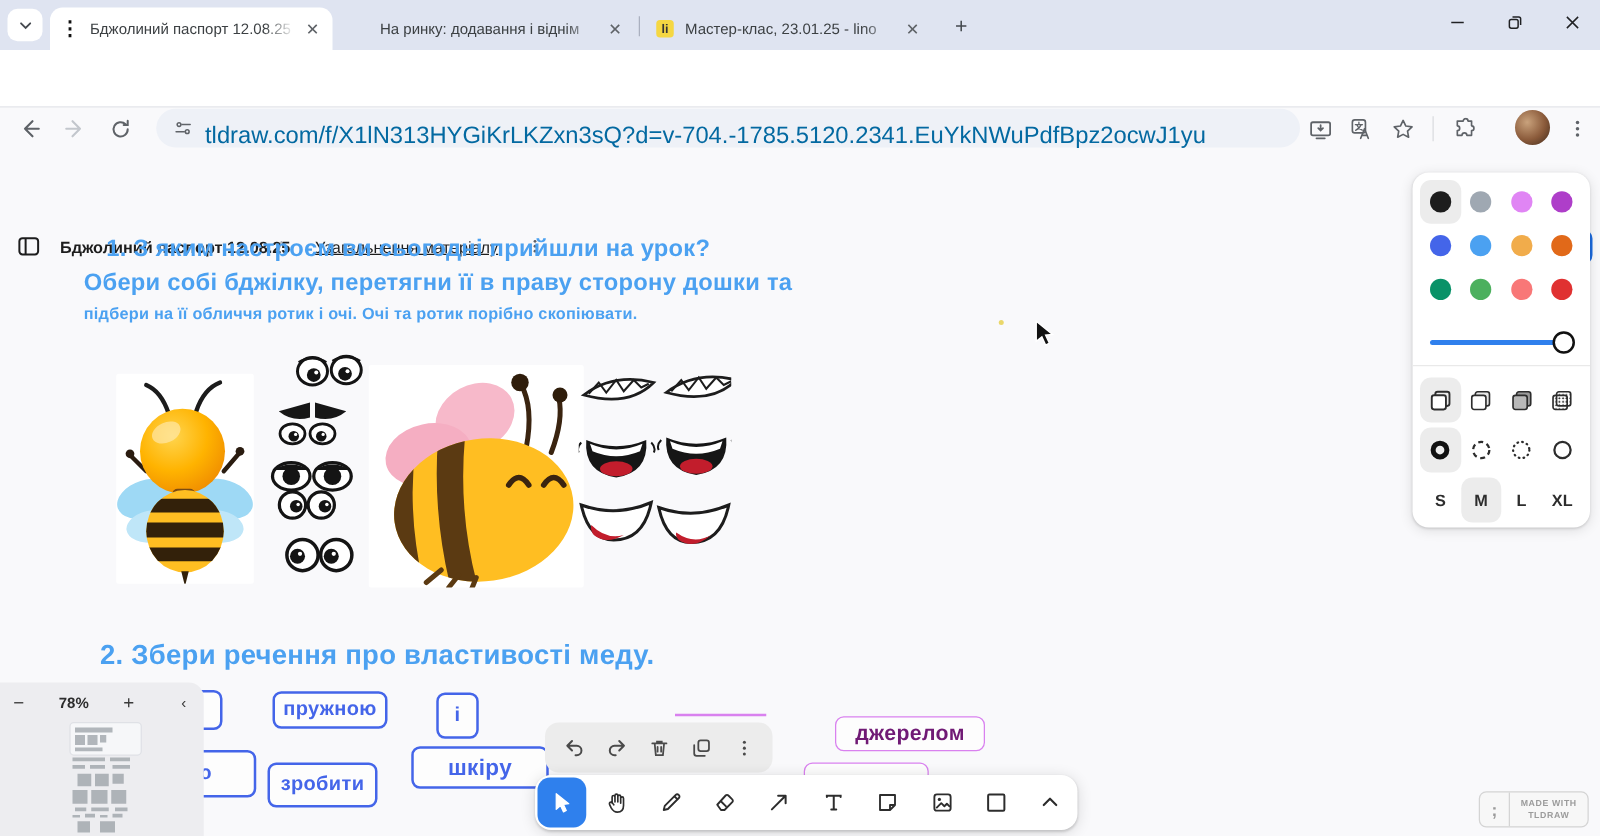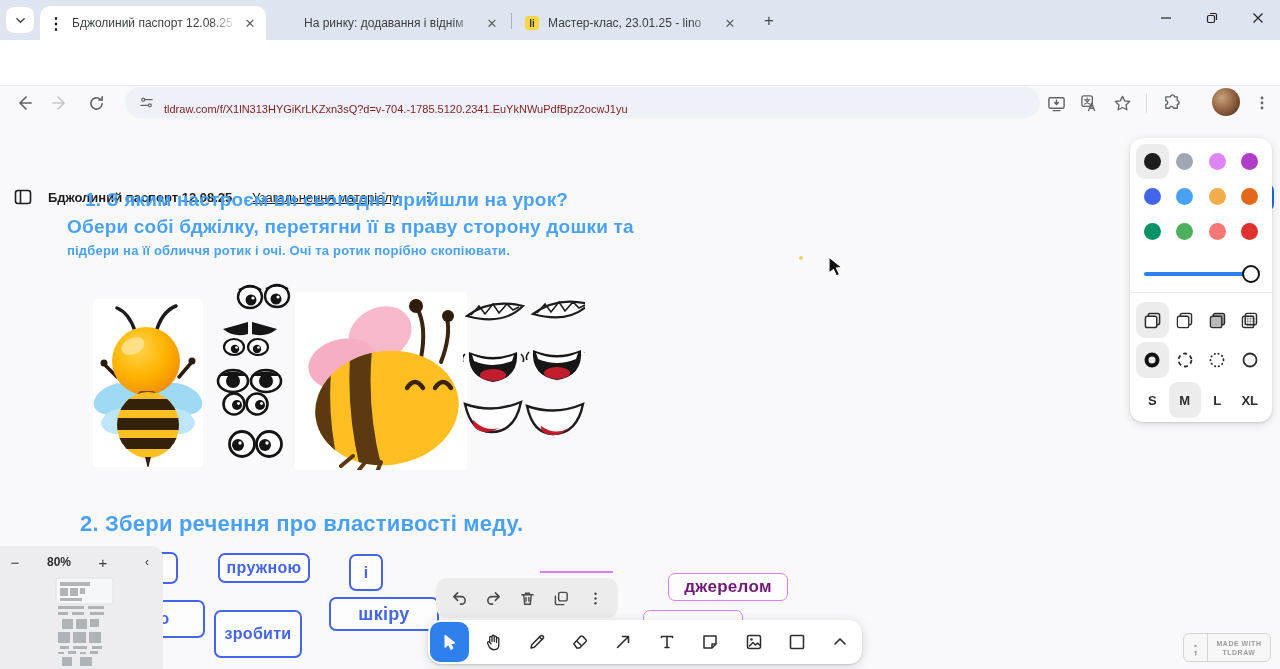--- a/index.html
+++ b/index.html
@@ -24,21 +24,21 @@
   .lino-fav { width:14px; height:14px; background:#f5d742; border-radius:3px; color:#333; font-size:10px; font-weight:bold;
     display:flex; align-items:center; justify-content:center; }
   .grid-fav { display:grid; grid-template-columns:7px 7px; grid-template-rows:7px 7px; gap:1px; }
   .grid-fav span:nth-child(1){background:#e5493a;} .grid-fav span:nth-child(2){background:#59b159;}
   .grid-fav span:nth-child(3){background:#4a7de2;} .grid-fav span:nth-child(4){background:#3bb0a8;}
 
   #navbar { left:0; top:40px; width:1280px; height:45px; background:#ffffff; box-shadow:0 1px 0 #e3e5ea; }
   .nav-ic { top:51px; width:24px; height:24px; display:flex; align-items:center; justify-content:center; color:#5f6368; }
   #urlbar { left:125px; top:47px; width:915px; height:31px; background:#eef1f7; border-radius:16px;
     display:flex; align-items:center; padding:0 14px; gap:10px; }
-  #urlbar .url { font-size:11px; color:#7f1d1d; white-space:nowrap; overflow:hidden;margin-top:13px; }
+  #urlbar .url { font-size:19px; color:#0369a1; white-space:nowrap; overflow:hidden;margin-top:13px; }
   .avatar { left:1212px; top:48px; width:28px; height:28px; border-radius:50%;
     background:radial-gradient(circle at 35% 35%, #c9a27c 0%, #8a5a3a 55%, #3e2a1c 100%); }
 
   
   #tl-header { left:0; top:85px; width:1280px; height:50px; }
   .tl-title { font-size:13px; color:#1d1d1d; }
   .share-btn { left:1183px; top:98px; width:91px; height:29px; background:#1d6ce0; color:#fff; border:none;
     border-radius:8px; font-size:13px; font-weight:600; font-family:inherit; }
 
   
@@ -373,21 +373,21 @@
       </g>
     </svg>
   </div>
 
   <div class="comic abs" style="left:80px; top:511px; font-size:22px;">2. Збери речення про властивості меду.</div>
 
   <div class="wbox abs" style="left:120px; top:552px; width:58px; height:32px;"></div>
   <div class="wbox abs" style="left:218px; top:553px; width:92px; height:30px;text-align:right;">пружною</div>
   <div class="wbox abs" style="left:349px; top:554px; width:34px; height:37px;">і</div>
   <div class="wbox abs" style="left:120px; top:600px; width:85px; height:38px;">ю</div>
-  <div class="wbox abs" style="left:214px; top:610px; width:88px; height:48px;text-align:center;">зробити</div>
+  <div class="wbox abs" style="left:214px; top:610px; width:88px; height:36px;text-align:center;">зробити</div>
   <div class="wbox abs" style="left:329px; top:597px; width:110px; height:34px; font-size:18px;">шкіру</div>
   <div class="wbox magenta abs" style="left:668px; top:573px; width:120px; height:28px; font-size:17px;">джерелом</div>
   <div class="wbox magenta abs" style="left:643px; top:610px; width:100px; height:30px;"></div>
   <div class="abs" style="left:540px; top:571px; width:73px; height:2px; background:#d981ef;"></div>
 
   <div class="abs" style="left:799px; top:256px; width:4px; height:4px; border-radius:50%; background:#ead76a;"></div>
   <svg class="abs" style="left:828px; top:256px;" width="16" height="22" viewBox="0 0 16 22">
     <path d="M1 1 L1 17 L5.5 13.5 L8.5 20 L11.5 18.5 L8.5 12 L14 11.5 Z" fill="#111" stroke="#fff" stroke-width="1.1"></path>
   </svg>
 </div>
@@ -594,21 +594,21 @@
   <div class="tool">
     <svg width="16" height="16" viewBox="0 0 16 16">
         <path d="M3 10l5-5 5 5" fill="none" stroke="#2d2d2d" stroke-width="1.7" stroke-linecap="round" stroke-linejoin="round"></path>
       </svg>
   </div>
 </div>
 
 <div id="navpanel" class="abs">
   <div id="zoomrow">
     <div class="zbtn">−</div>
-    <div id="zoom-level">80%</div>
+    <div id="zoom-level">78%</div>
     <div class="zbtn">+</div>
     <div class="zbtn" style="margin-left:14px; font-size:12px;">‹</div>
   </div>
   <svg class="abs" style="left:0; top:28px;" width="163" height="95" viewBox="0 0 163 95">
     <rect x="56" y="4" width="57" height="26" rx="3" fill="#f6f7f9" stroke="#dfe1e6"></rect>
     <g fill="#9aa0a6" opacity="0.75">
       <rect x="60" y="8" width="30" height="4"></rect>
       <rect x="60" y="14" width="8" height="8"></rect>
         <rect x="70" y="14" width="8" height="8"></rect>
         <rect x="80" y="14" width="5" height="6"></rect>

